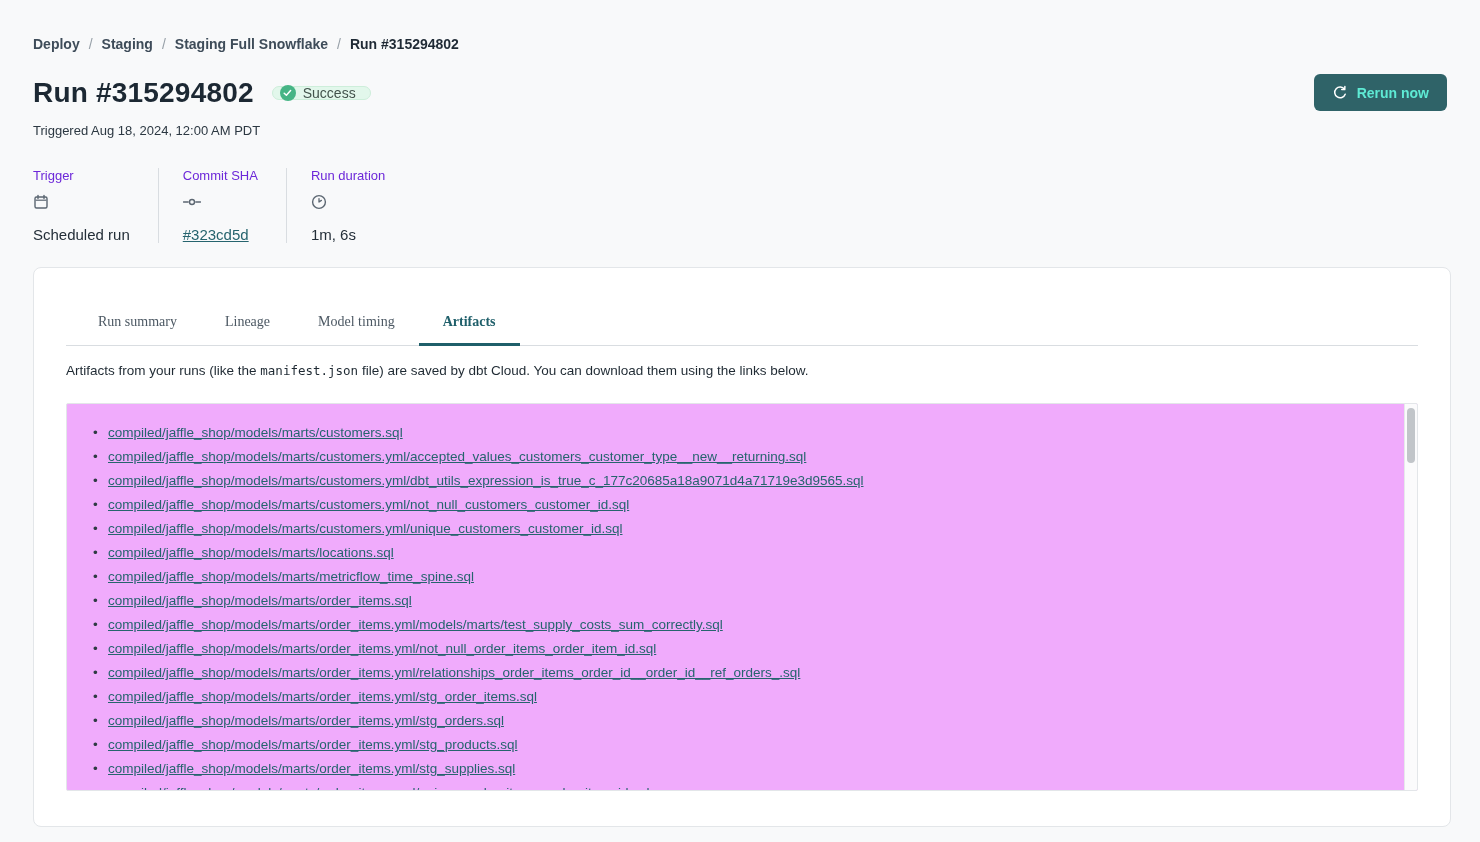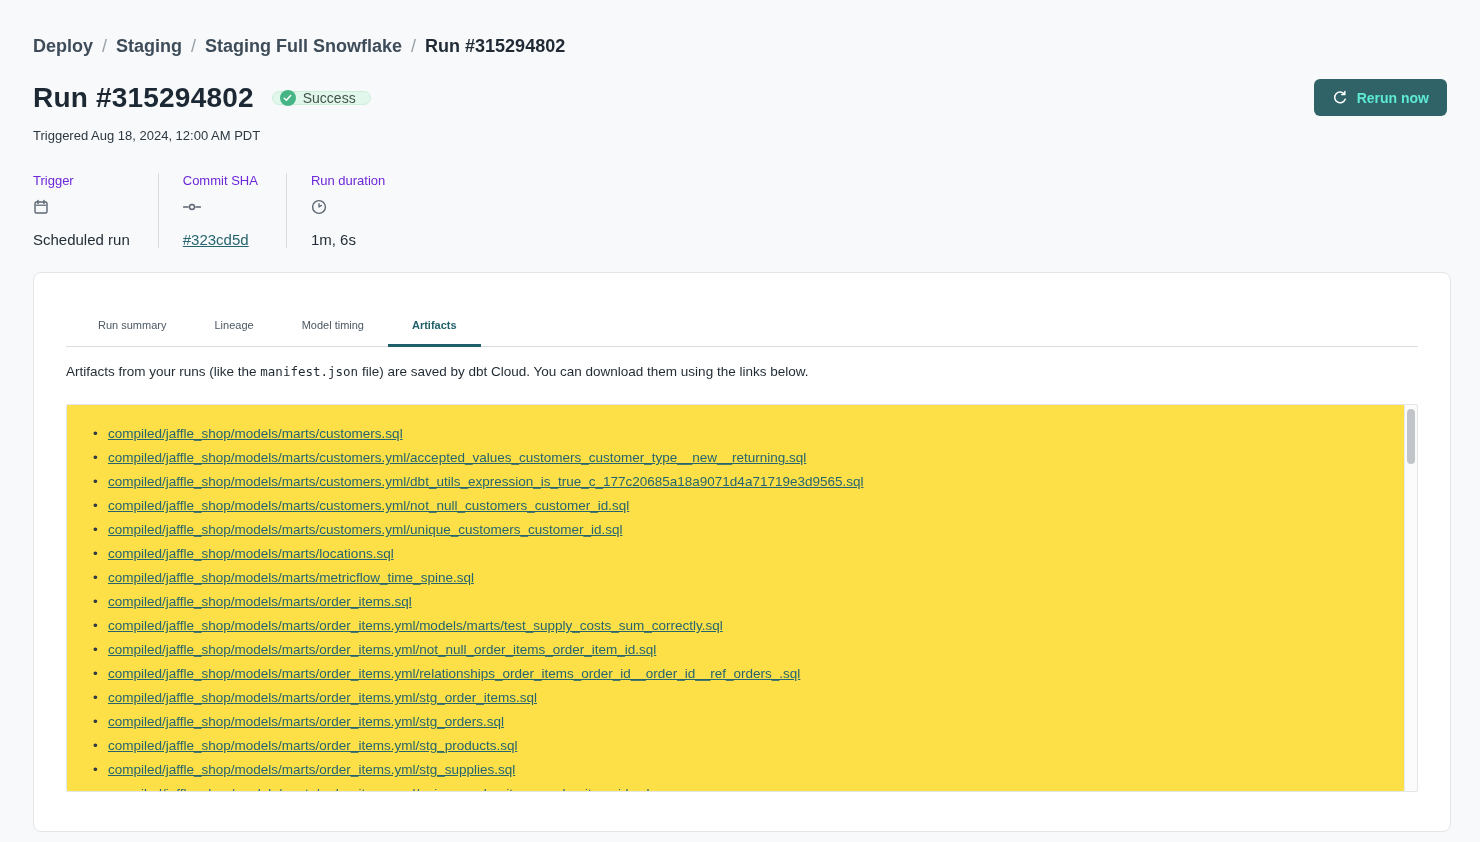--- a/index.html
+++ b/index.html
@@ -8,21 +8,21 @@
     background: #f8f9fa;
     font-family: "Liberation Sans", sans-serif;
     color: #24303a;
     overflow: hidden;
   }
   .page { padding: 0 33px; position: relative; width: 1480px; height: 842px; }
 
   
   .breadcrumb {
     padding-top: 36px;
-    font-size: 18px;
+    font-size: 14px;
     font-weight: 600;
     color: #3e4c59;
     display: flex;
     align-items: center;
     gap: 9px;
   }
   .breadcrumb a { color: #3e4c59; text-decoration: none; cursor: pointer; }
   .breadcrumb .sep { color: #97a0a8; font-weight: 400; }
   .breadcrumb .current { color: #1f2a35; font-weight: 700; }
 
@@ -114,22 +114,22 @@
   .tabs {
     margin: 0 32px;
     padding-top: 46px;
     padding-left: 8px;
     display: flex;
     border-bottom: 1px solid #d9dde1;
   }
   .tab {
     background: none;
     border: none;
-    font-family: Liberation Sans, sans-serif;
-    font-size: 11px;
+    font-family: Liberation Serif, serif;
+    font-size: 14px;
     color: #4c5863;
     padding: 0 24px 15px 24px;
     cursor: pointer;
     position: relative;
     text-align: center;
   }
   .tab.active { color: #1f5f6a; font-weight: 600; }
   .tab.active::after {
     content: "";
     position: absolute;
@@ -146,21 +146,21 @@
     font-family: "DejaVu Sans Mono", monospace;
     font-size: 12.5px;
     color: #1f2a33;
   }
 
   
   .list-box {
     position: relative;
     margin: 25px 32px 0 32px;
     height: 388px;
-    background: #fde047;
+    background: #f0abfc;
     border: 1px solid #e3e6e9;
     border-radius: 2px;
     overflow: hidden;
   }
   .list-inner {
     padding: 17px 0 0 26px;
     height: 100%;
     overflow: hidden;
   }
   .list-inner ul { list-style: none; }

